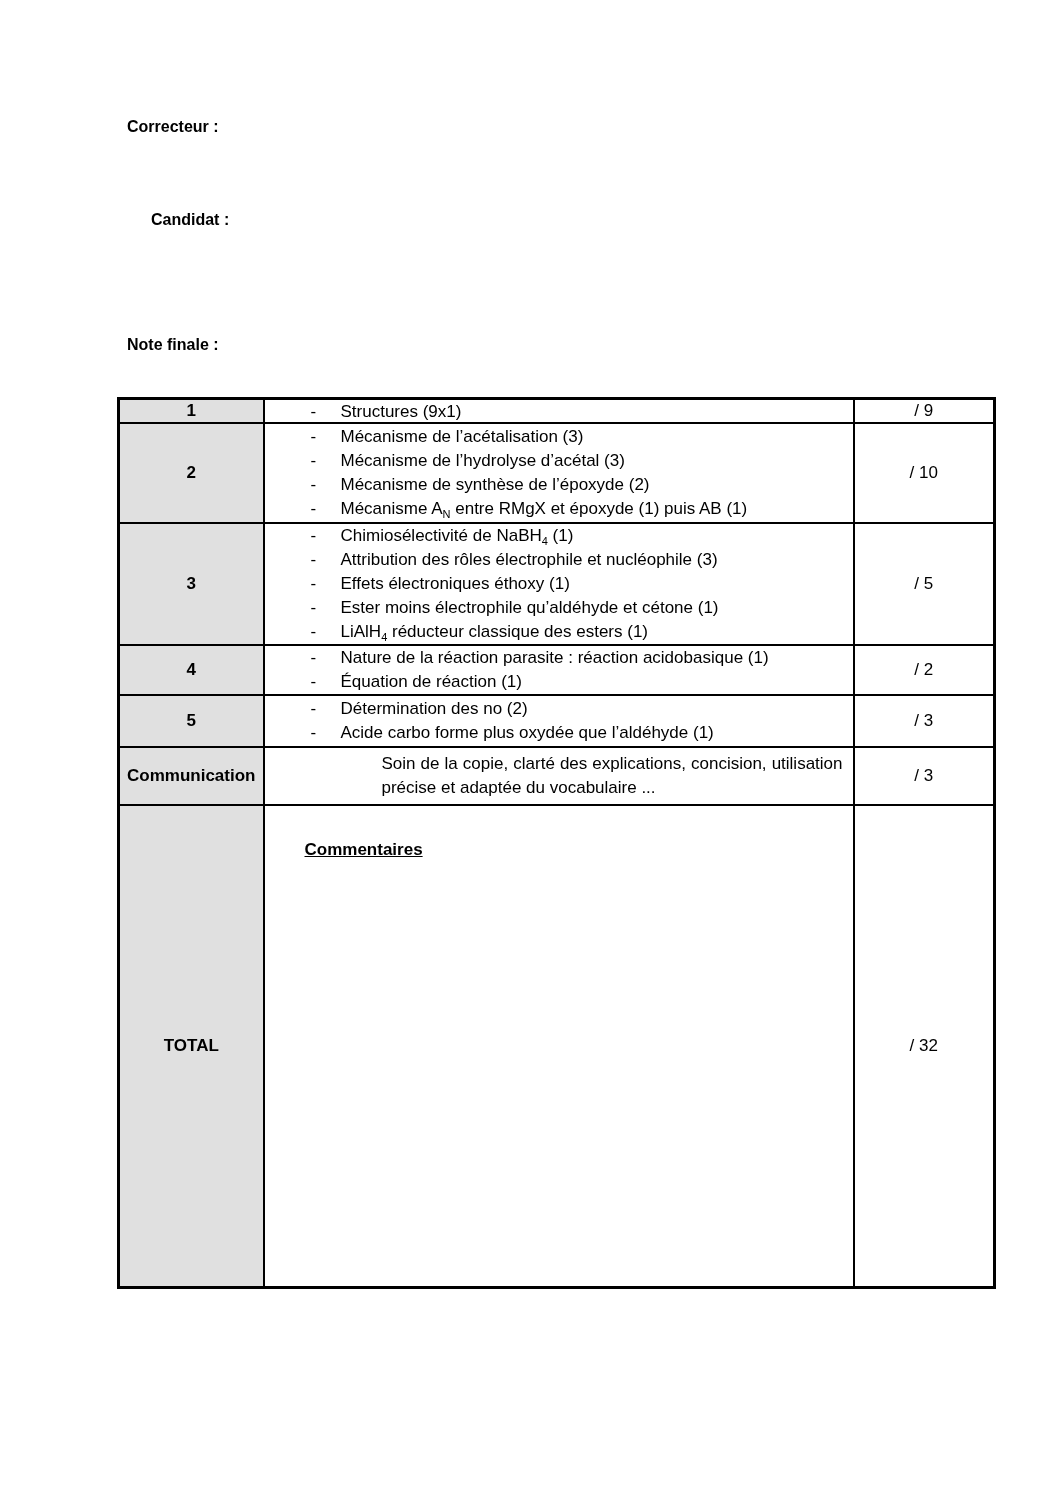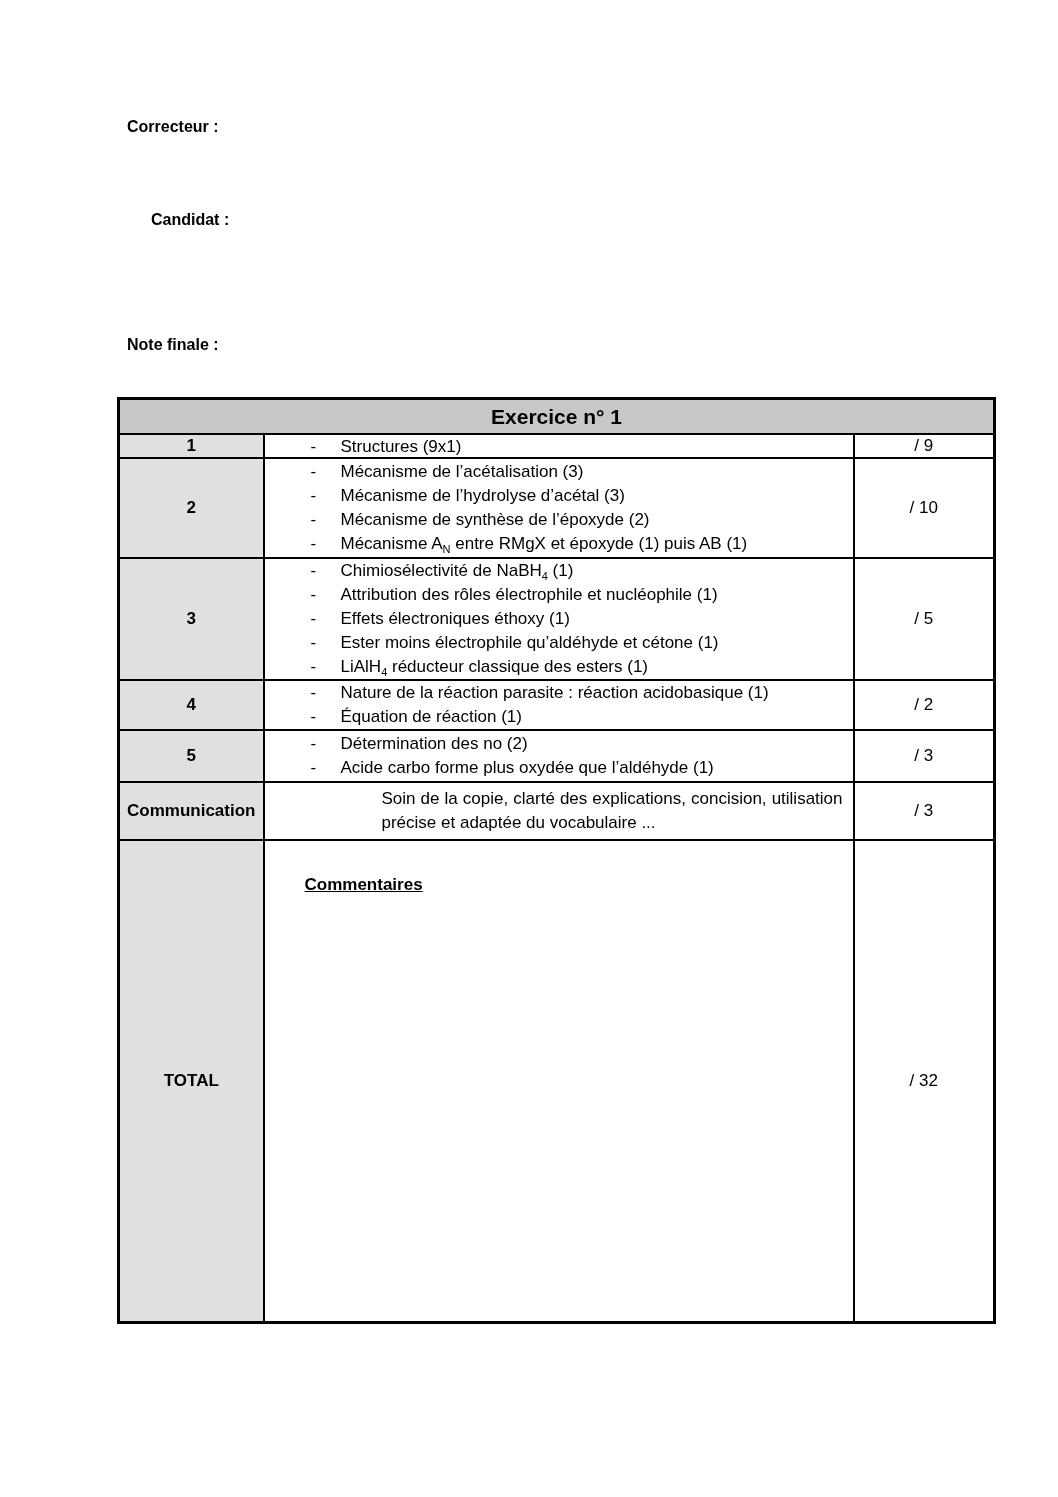--- a/index.html
+++ b/index.html
@@ -64,23 +64,20 @@
   <div class="head-label" id="lbl-note">Note finale :</div>
 
   <table class="grading">
     <colgroup>
       <col style="width:145px">
       <col style="width:590px">
       <col style="width:141px">
     </colgroup>
 
     <tbody>
-        <tr>
-      <td colspan="3" class="title">Exercice n° 1</td>
-    </tr>
 
 
     <tr class="h22">
       <td class="q">1</td>
       <td class="d">
         <div class="bl">
               <span class="dash">-</span>
               <span class="bt"><span>Structures (9x1)</span><sub></sub><span></span></span>
             </div>
       </td>
@@ -112,21 +109,21 @@
 
     <tr class="h120">
       <td class="q">3</td>
       <td class="d">
         <div class="bl">
               <span class="dash">-</span>
               <span class="bt"><span>Chimiosélectivité de NaBH</span><sub>4</sub><span> (1)</span></span>
             </div>
         <div class="bl">
               <span class="dash">-</span>
-              <span class="bt"><span>Attribution des rôles électrophile et nucléophile (1)</span><sub></sub><span></span></span>
+              <span class="bt"><span>Attribution des rôles électrophile et nucléophile (3)</span><sub></sub><span></span></span>
             </div>
         <div class="bl">
               <span class="dash">-</span>
               <span class="bt"><span>Effets électroniques éthoxy (1)</span><sub></sub><span></span></span>
             </div>
         <div class="bl">
               <span class="dash">-</span>
               <span class="bt"><span>Ester moins électrophile qu’aldéhyde et cétone (1)</span><sub></sub><span></span></span>
             </div>
         <div class="bl">

